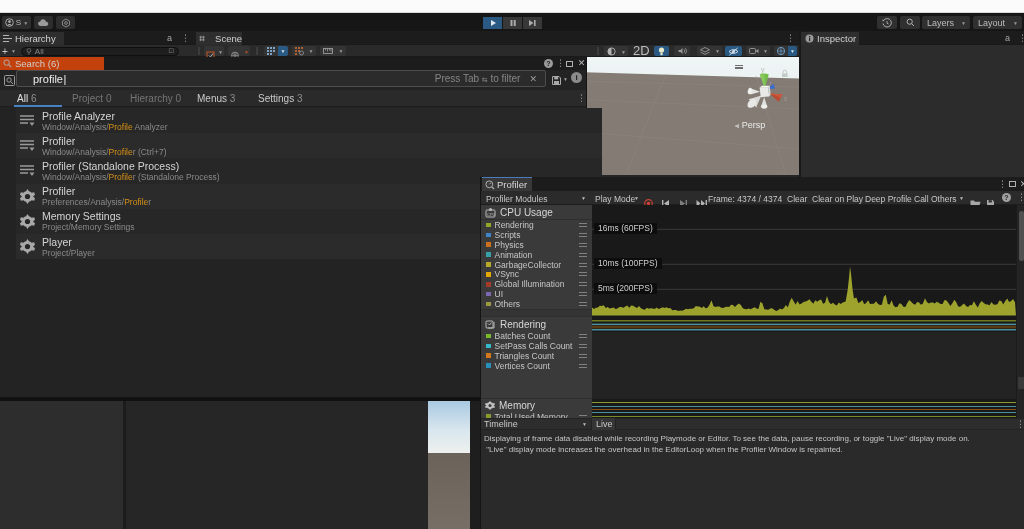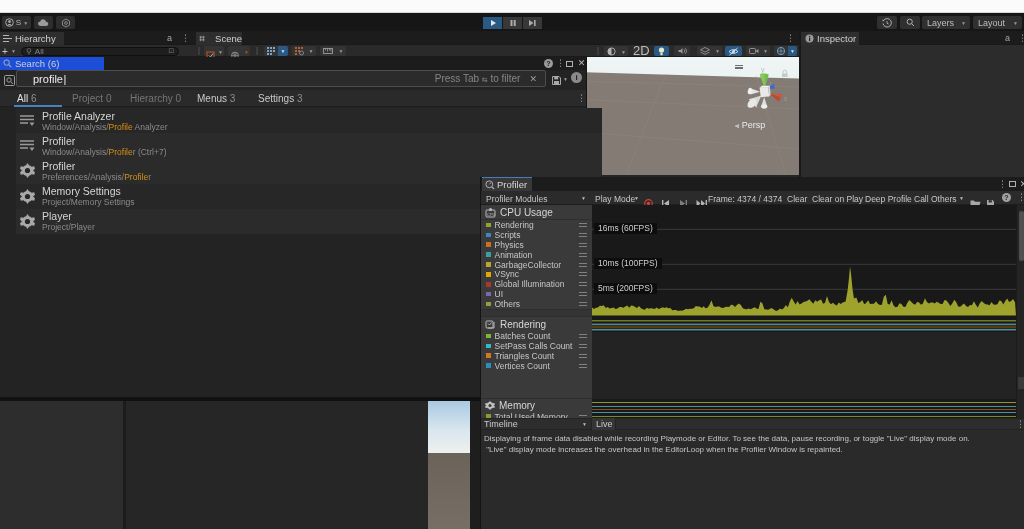--- a/index.html
+++ b/index.html
@@ -299,21 +299,21 @@
 <div class="abs" style="left:126px;top:401px;width:302px;height:128px;background:#262626"></div>
 <div class="abs" style="left:428px;top:401px;width:42px;height:128px">
 <div style="width:42px;height:52px;background:linear-gradient(#a9c9e2,#d8e6ee 55%,#eef0ee)"></div>
 <div style="width:42px;height:76px;background:linear-gradient(#6b6359,#776f66)"></div>
 </div>
 <div class="abs" style="left:470px;top:401px;width:11px;height:128px;background:#1e1e1e"></div>
 
 <div class="abs" style="left:0;top:57px;width:587px;height:341px;background:#232323;border-right:1px solid #141414;border-bottom:1px solid #141414">
 
   <div class="abs" style="left:0;top:0;width:586px;height:13px;background:#1c1c1c"></div>
-  <div class="abs" style="left:0;top:0;width:104px;height:13px;background:#1d4ed8;color:#d0d0d0;font-size:9.5px;display:flex;align-items:center">
+  <div class="abs" style="left:0;top:0;width:104px;height:13px;background:#c2410c;color:#d0d0d0;font-size:9.5px;display:flex;align-items:center">
     <svg style="margin-left:3px" width="9" height="9" viewBox="0 0 9 9">
           <circle cx="3.6" cy="3.6" r="2.7" fill="none" stroke="#b0b0b0" stroke-width="1"></circle>
           <path d="M5.7 5.7 L8.2 8.2" stroke="#b0b0b0" stroke-width="1.1"></path>
         </svg>
     <span style="margin-left:3px">Search (6)</span>
       </div>
   <div class="abs" style="left:544px;top:2px;width:9px;height:9px;border-radius:50%;background:#9a9a9a;color:#1c1c1c;font-size:7px;font-weight:bold;text-align:center;line-height:9px">?</div>
   <div class="abs" style="left:556px;top:1px;width:8px;height:11px;color:#aaa;font-size:9px;text-align:center;line-height:11px">⋮</div>
   <div class="abs" style="left:566px;top:3.5px;width:7px;height:6px;border:1px solid #b0b0b0"></div>
   <div class="abs" style="left:577px;top:1px;width:9px;height:11px;color:#b8b8b8;font-size:9px;text-align:center;line-height:11px">✕</div>
@@ -362,20 +362,32 @@
     <div class="row r2">
           <span class="ricon">
             <svg width="16" height="15" viewBox="0 0 16 15">
               <path d="M1 3h14M1 6.5h14M1 10h8" stroke="#9a9a9a" stroke-width="1.6"></path>
               <path d="M10.5 9.5h5L13 13z" fill="#9a9a9a"></path>
             </svg>
           </span>
       <div class="rtxt">
             <div class="rt">Profiler</div>
             <div class="rs">Window/Analysis/<b>Profile</b>r (Ctrl+7)</div>
+          </div>
+        </div>
+    <div class="row r1">
+          <span class="ricon">
+            <svg width="16" height="15" viewBox="0 0 16 15">
+              <path d="M1 3h14M1 6.5h14M1 10h8" stroke="#9a9a9a" stroke-width="1.6"></path>
+              <path d="M10.5 9.5h5L13 13z" fill="#9a9a9a"></path>
+            </svg>
+          </span>
+      <div class="rtxt">
+            <div class="rt">Profiler (Standalone Process)</div>
+            <div class="rs">Window/Analysis/<b>Profile</b>r (Standalone Process)</div>
           </div>
         </div>
     <div class="row r2">
           <span class="ricon">
             <svg width="17" height="17" viewBox="0 0 17 17">
               <path d="M8.5 1 L10 3.2 A5.8 5.8 0 0 1 12.6 4.7 L15.2 4.2 L16 6.8 L14 8.5 L16 10.2 L15.2 12.8 L12.6 12.3 A5.8 5.8 0 0 1 10 13.8 L8.5 16 L7 13.8 A5.8 5.8 0 0 1 4.4 12.3 L1.8 12.8 L1 10.2 L3 8.5 L1 6.8 L1.8 4.2 L4.4 4.7 A5.8 5.8 0 0 1 7 3.2 Z" fill="#a8a8a8"></path>
               <circle cx="8.5" cy="8.5" r="2.6" fill="#262626"></circle>
             </svg>
           </span>
       <div class="rtxt">

